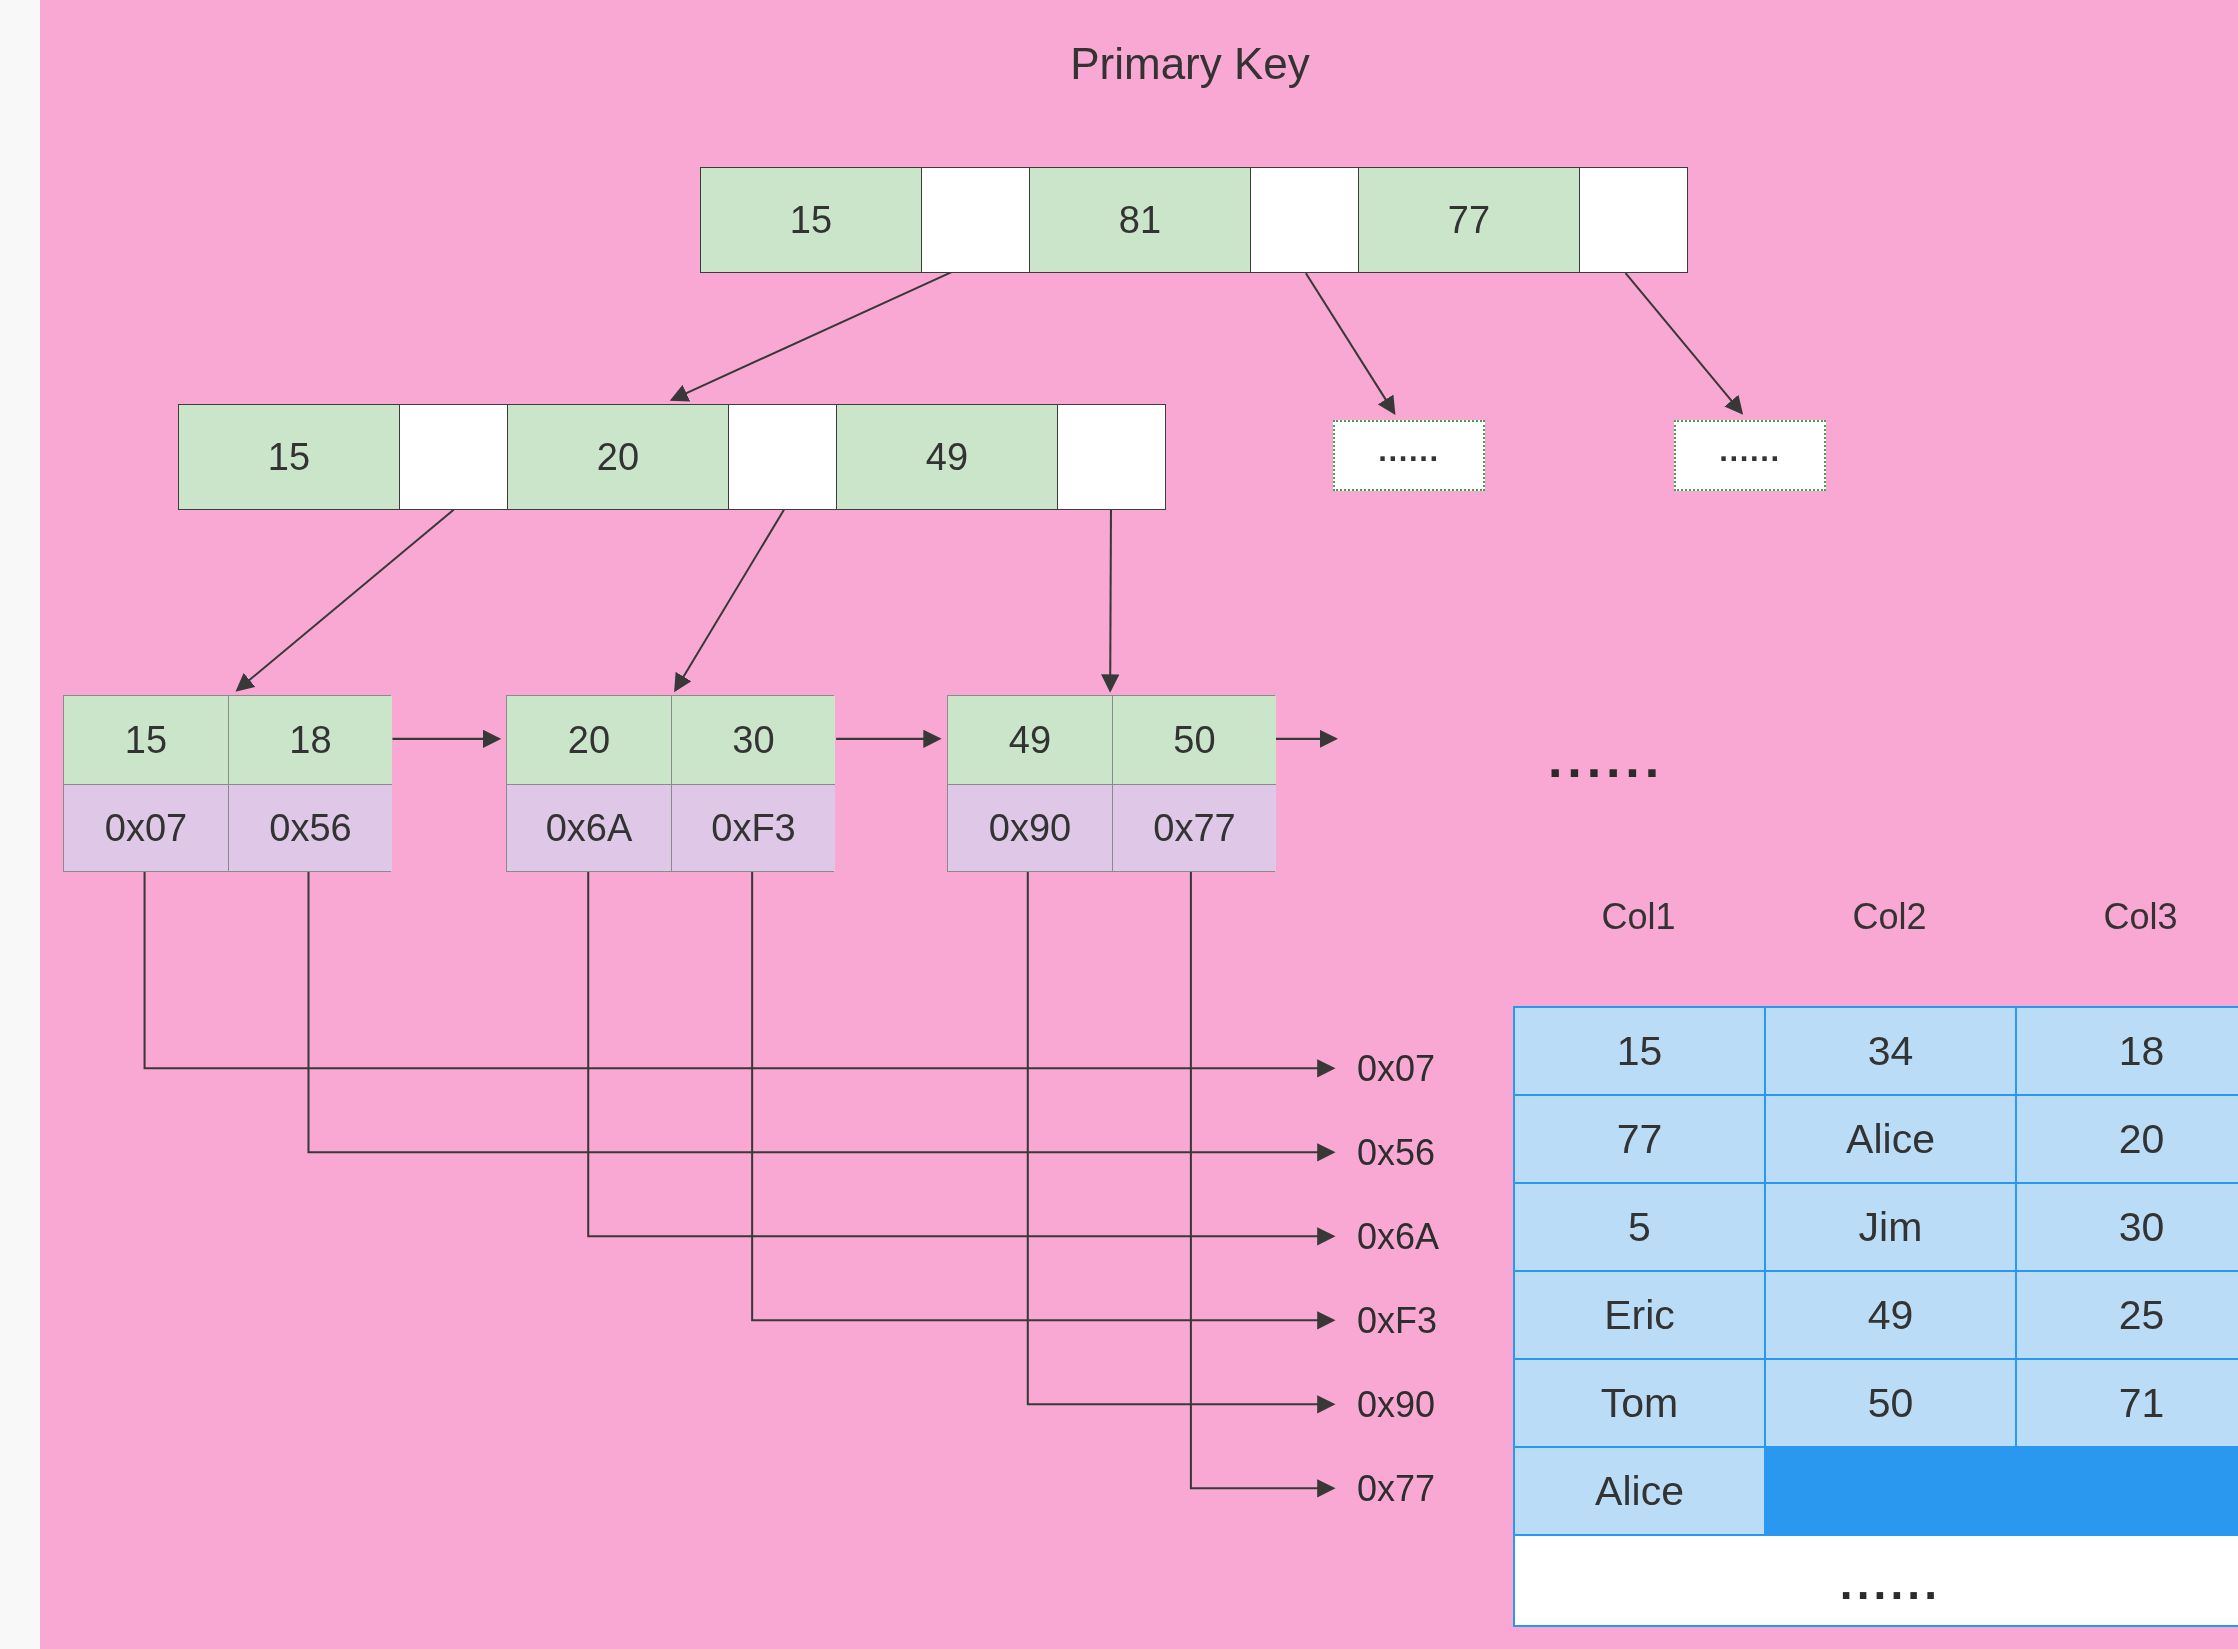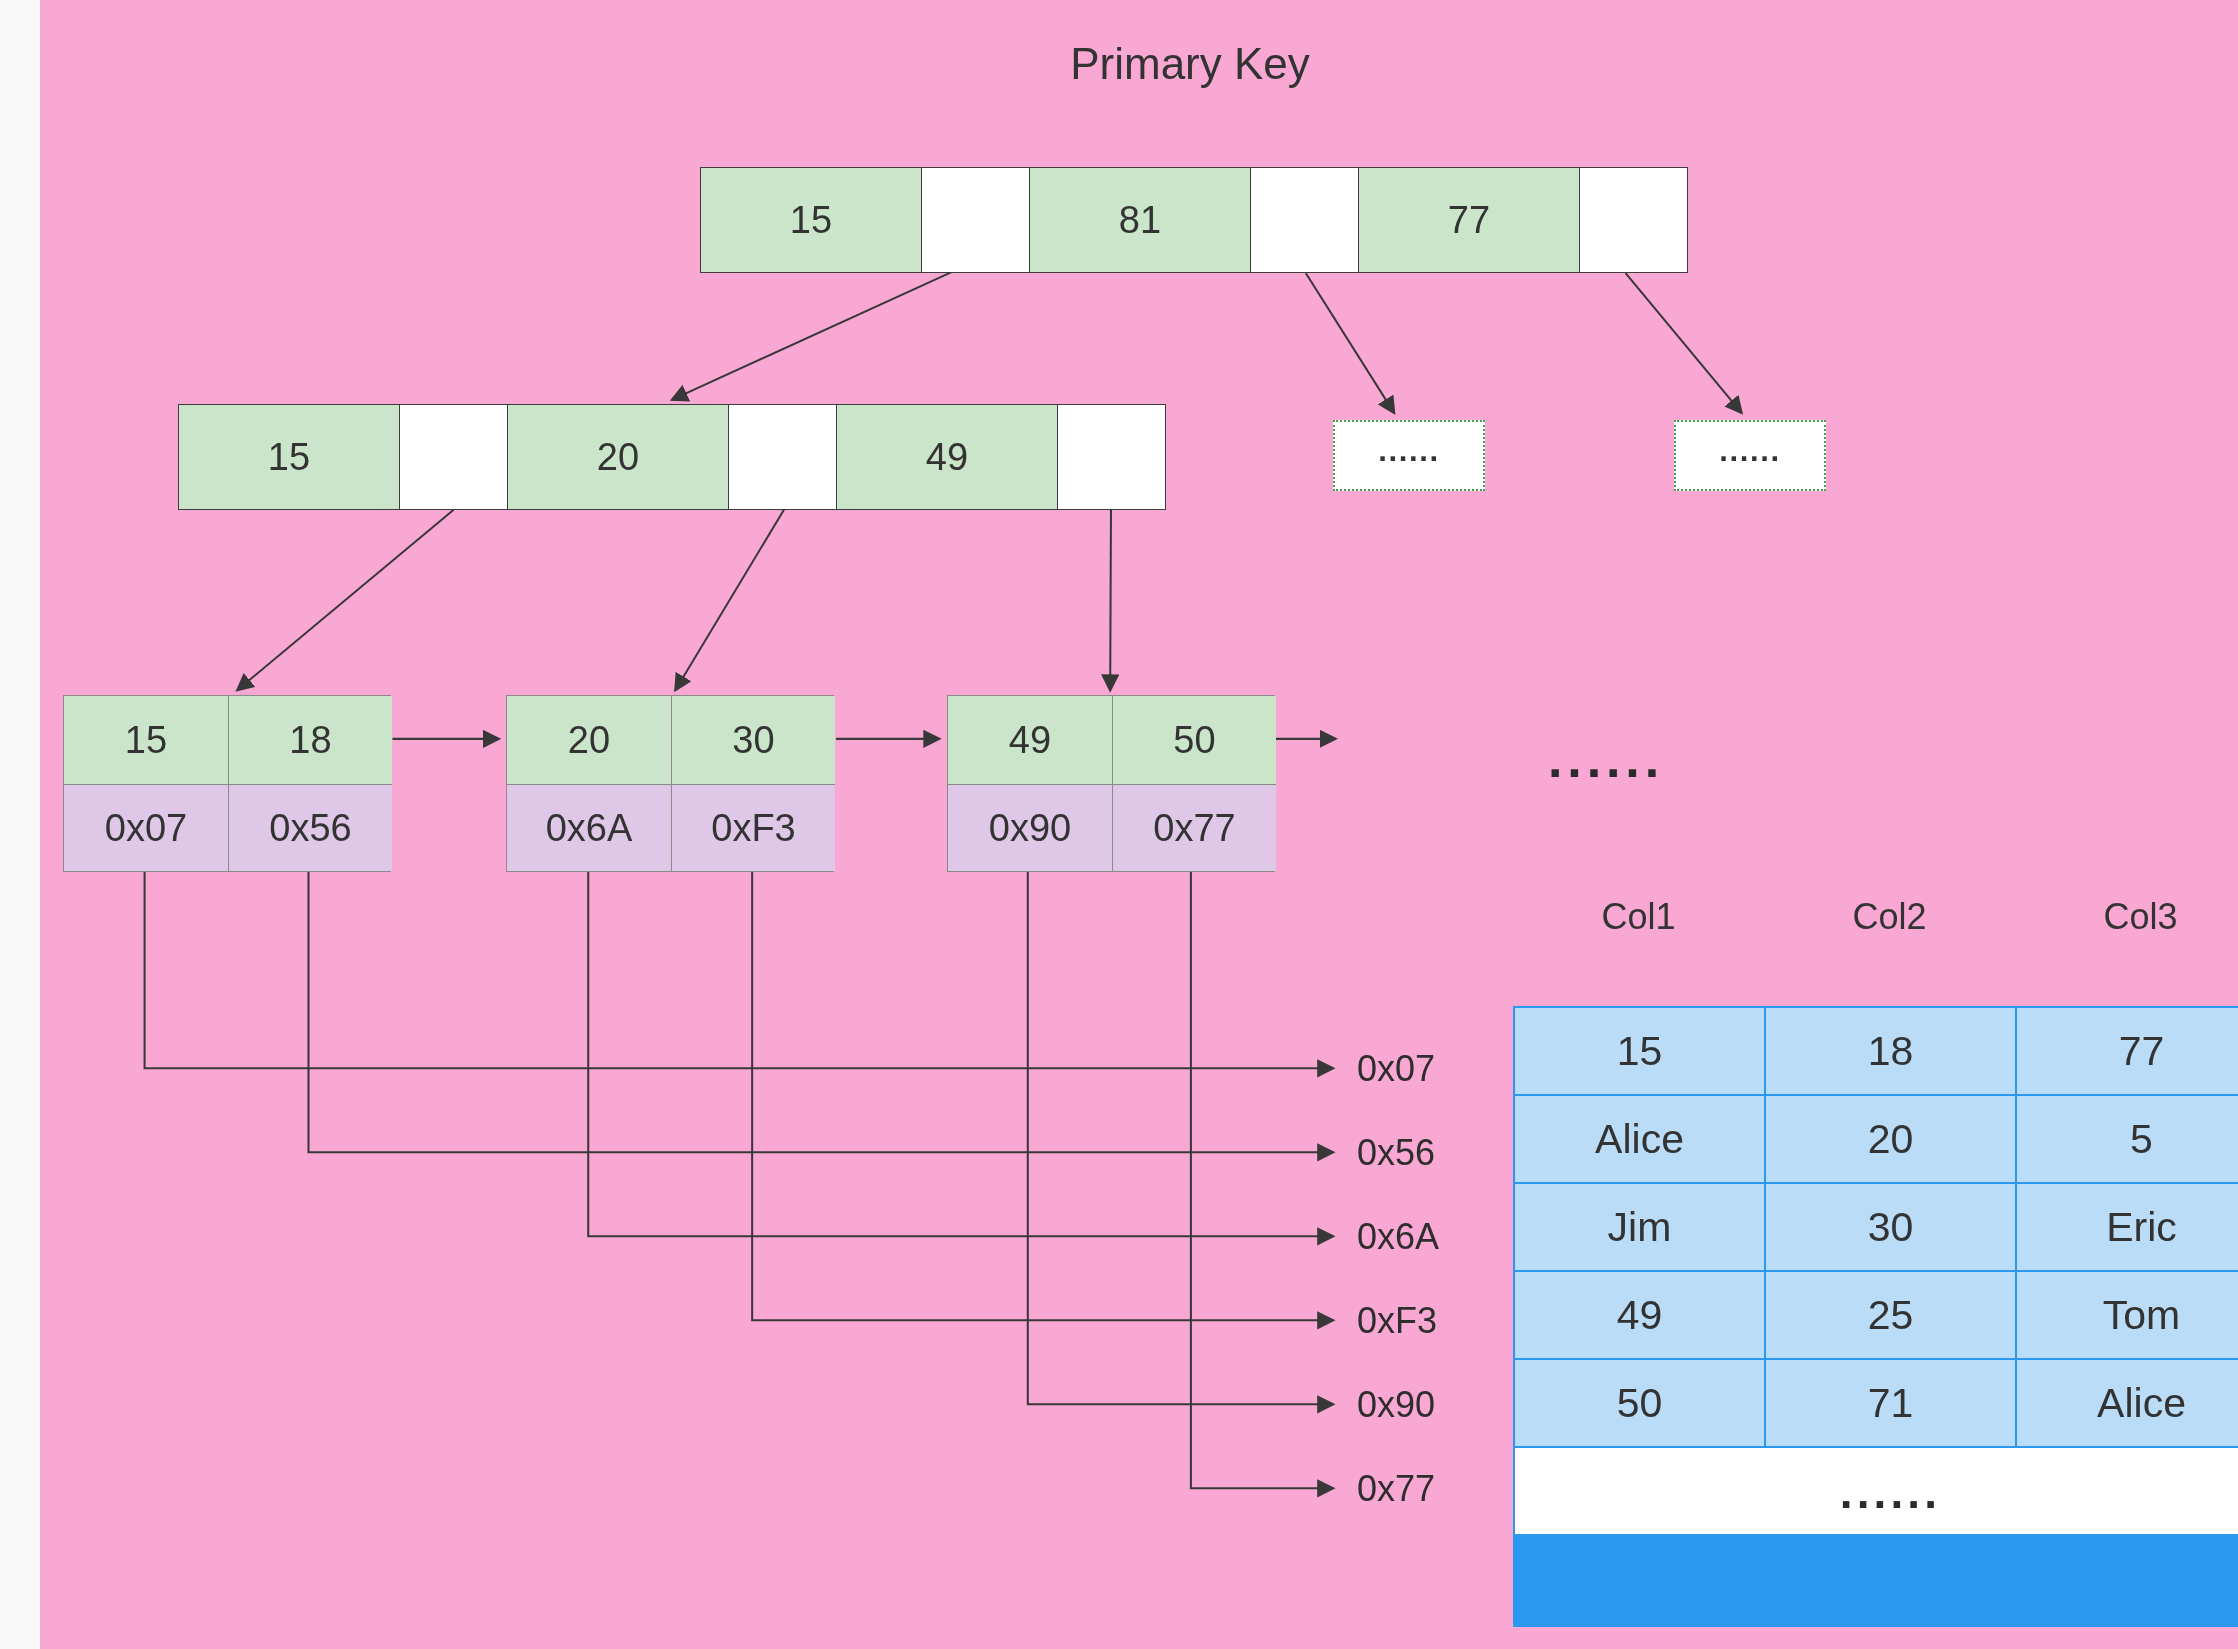--- a/index.html
+++ b/index.html
@@ -142,20 +142,21 @@
   <div class="abs ptr-label" style="top:1464px;">0x77</div>
 
   <div class="abs thead">
     <div>Col1</div>
     <div>Col2</div>
     <div>Col3</div>
   </div>
 
   <div class="abs dtable">
     <div>15</div>
+    <div>34</div>
     <div>18</div>
     <div>77</div>
     <div>Alice</div>
     <div>20</div>
     <div>5</div>
     <div>Jim</div>
     <div>30</div>
     <div>Eric</div>
     <div>49</div>
     <div>25</div>

